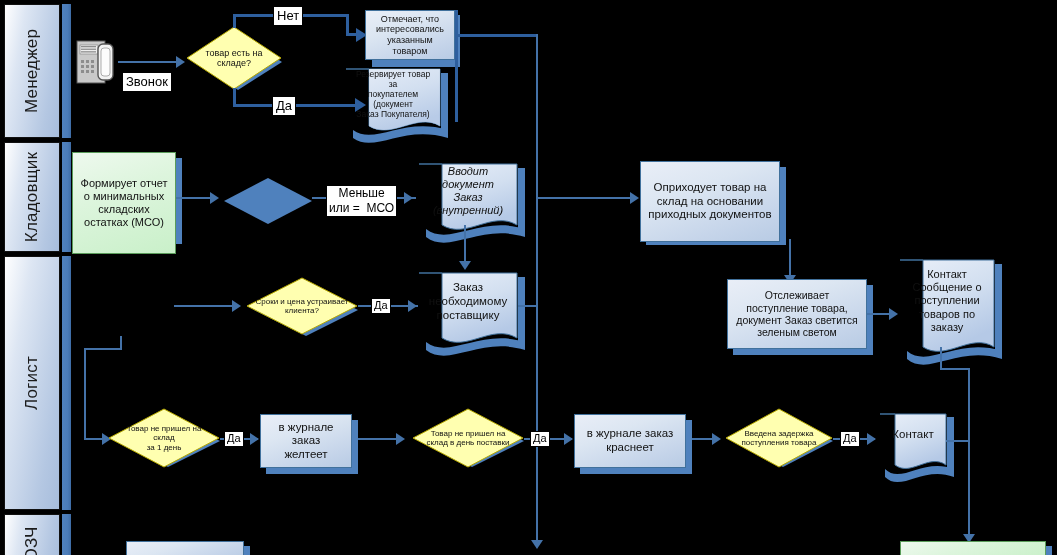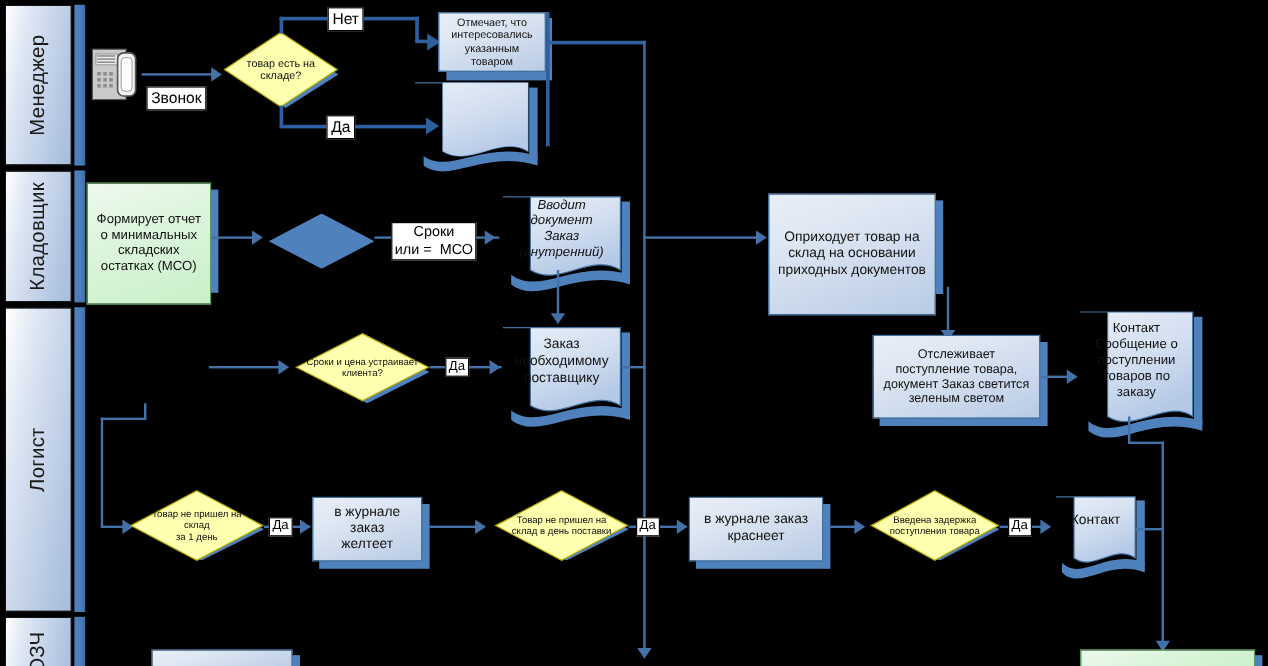--- a/index.html
+++ b/index.html
@@ -158,20 +158,23 @@
       <path d="M1,1 H95 V58 C 72,44 47,72 24,58 V1 Z" fill="#d3def0" stroke="#41719c" stroke-width="1"></path>
       <path d="M1,1 H95 V58 C 72,44 47,72 24,58 V1 Z" fill="url(#g1)" opacity="0.9"></path>
       <defs>
         <linearGradient id="g1" x1="0" y1="0" x2="0.5" y2="1">
           <stop offset="0" stop-color="#eaf0f9"></stop>
           <stop offset="0.55" stop-color="#d2dff0"></stop>
           <stop offset="1" stop-color="#b5c9e6"></stop>
         </linearGradient>
       </defs>
     </svg>
+    <div class="dtxt" style="height:52px;font-size:8.5px;white-space:pre-line;">Резервирует товар за
+покупателем (документ
+Заказ Покупателя)</div>
   </div>
 
   <div class="vlT" style="left:455px;top:10px;height:112px;"></div>
   <div class="hlT" style="left:455px;top:34px;width:83px;"></div>
 
   <div class="vl" style="left:536px;top:34px;height:512px;"></div>
   <div class="ar d" style="left:531px;top:540px;"></div>
 
   <div class="sh" style="left:78px;top:158px;width:104px;height:86px;"></div>
   <div class="box green" style="left:72px;top:152px;width:104px;height:102px;font-size:11px;white-space:pre-line;">Формирует отчет
@@ -179,21 +182,21 @@
 складских
 остатках (МСО)</div>
 
   <div class="hl" style="left:176px;top:197px;width:36px;"></div>
   <div class="ar r" style="left:210px;top:192px;"></div>
 
   <div class="sh" style="left:224px;top:178px;width:88px;height:46px;clip-path:polygon(50% 0,100% 50%,50% 100%,0 50%);"></div>
 
   <div class="hl" style="left:312px;top:197px;width:104px;"></div>
   <div class="ar r" style="left:404px;top:192px;"></div>
-  <div class="elab" style="left:326px;top:185px;text-align:center;font-size:12px;">Сроки
+  <div class="elab" style="left:326px;top:185px;text-align:center;font-size:12px;">Меньше
 или =  МСО</div>
 
   <div class="doc" style="left:418px;top:163px;width:100px;height:62px;">
     <svg width="114" height="78" viewBox="0 0 114 78">
       <path d="M8 66 C 32 84, 62 52, 107 66 L107 74 C 62 60, 32 92, 8 74 Z" fill="#4f81bd"></path>
       <rect x="100" y="5" width="7" height="64" fill="#4f81bd"></rect>
       <path d="M1,1 H99 V62 C 74,47 48,77 24,62 V1 Z" fill="url(#g2)" stroke="#41719c" stroke-width="1"></path>
       <defs>
         <linearGradient id="g2" x1="0" y1="0" x2="0.5" y2="1">
           <stop offset="0" stop-color="#eaf0f9"></stop>
@@ -207,21 +210,21 @@
 (внутренний)</div>
   </div>
 
   <div class="vl" style="left:464px;top:225px;height:40px;"></div>
   <div class="ar d" style="left:459px;top:261px;"></div>
 
   <div class="hl" style="left:537px;top:197px;width:96px;"></div>
   <div class="ar r" style="left:630px;top:192px;"></div>
 
   <div class="sh" style="left:646px;top:167px;width:140px;height:78px;"></div>
-  <div class="box" style="left:640px;top:161px;width:140px;height:102px;font-size:11.5px;white-space:pre-line;">Оприходует товар на
+  <div class="box" style="left:640px;top:161px;width:140px;height:81px;font-size:11.5px;white-space:pre-line;">Оприходует товар на
 склад на основании
 приходных документов</div>
 
   <div class="vl" style="left:789px;top:239px;height:40px;"></div>
   <div class="ar d" style="left:784px;top:275px;"></div>
 
 
   <div class="hl" style="left:174px;top:305px;width:60px;"></div>
   <div class="ar r" style="left:232px;top:300px;"></div>
 

